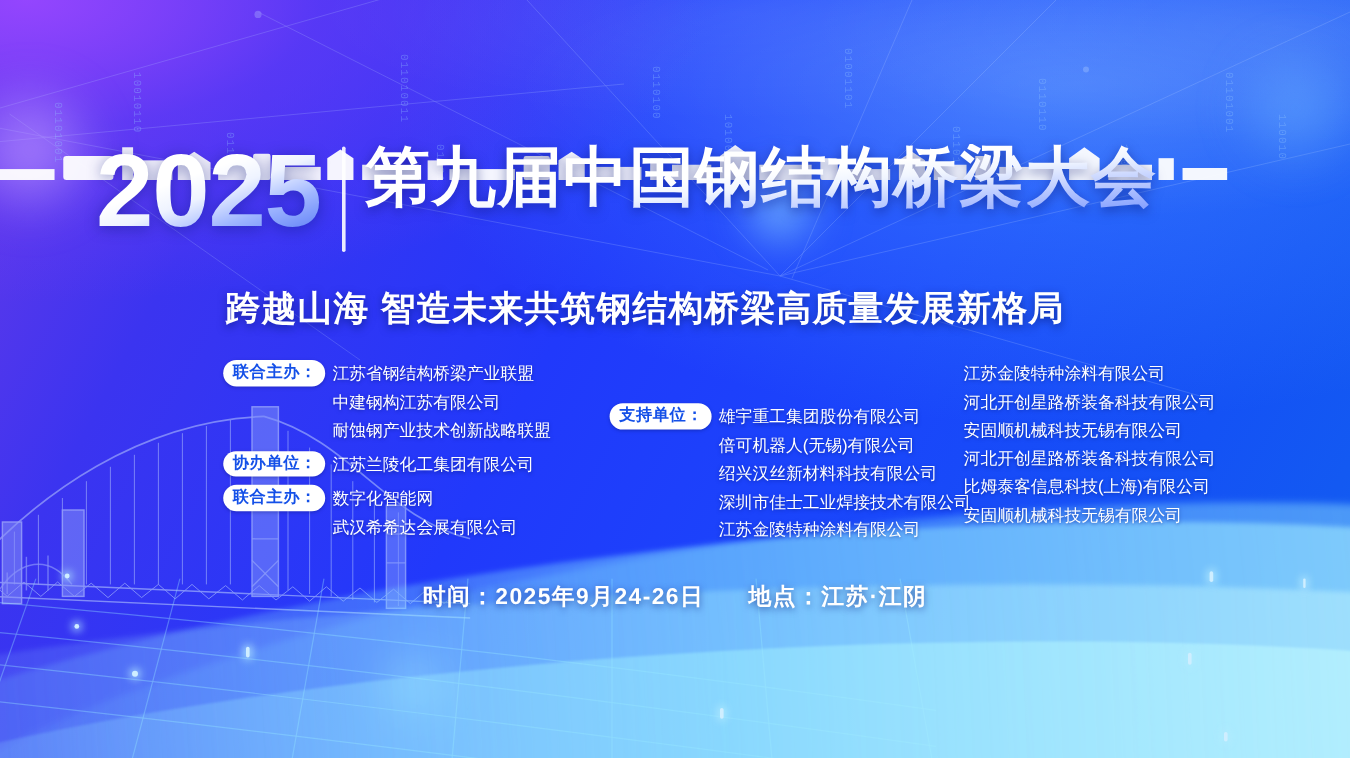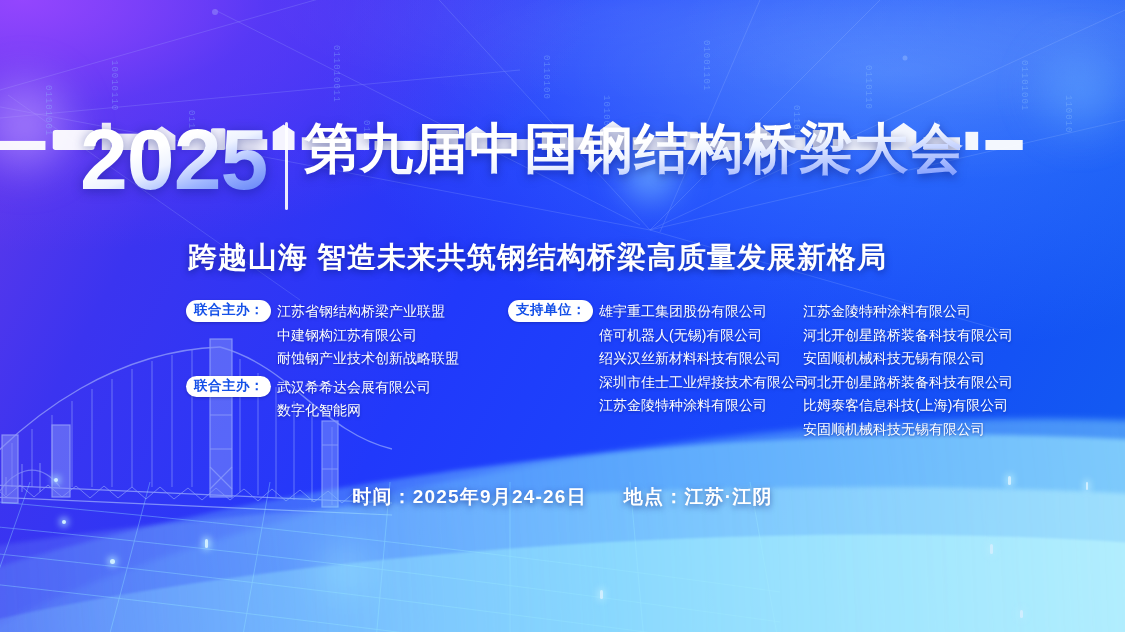--- a/index.html
+++ b/index.html
@@ -82,21 +82,21 @@
   }
 
   .slogan{
     position:absolute;left:188px;top:238px;font-size:29px;font-weight:bold;color:#ffffff;
     letter-spacing:1px;text-shadow:0 2px 7px rgba(8,25,120,.65);
   }
 
   .orgs{position:absolute;left:186px;top:300px;width:890px;}
   .col{position:absolute;top:0;}
   .col1{left:0;width:320px;}
-  .col2{left:322px;width:300px;}
+  .col2{left:322px;width:300px;margin-top:36px;}
   .col3{left:617px;width:280px;}
 
   .orgblock{display:flex;align-items:flex-start;margin-bottom:5px;}
   .badge{
     flex:0 0 auto;background:#ffffff;color:#1450e8;border-radius:11px;
     font-size:13.5px;font-weight:bold;padding:2px 7px 3px 8px;line-height:1.25;
     letter-spacing:.5px;white-space:nowrap;margin-right:6px;
     box-shadow:0 1px 3px rgba(5,20,100,.35);
   }
   .badge-ph{flex:0 0 auto;width:0;}
@@ -301,24 +301,30 @@
       <div class="col col1">
         <div class="orgblock">
           <div class="badge">联合主办：</div>
           <div class="names">
             <div class="orgname">江苏省钢结构桥梁产业联盟</div>
             <div class="orgname">中建钢构江苏有限公司</div>
             <div class="orgname">耐蚀钢产业技术创新战略联盟</div>
           </div>
         </div>
         <div class="orgblock">
+          <div class="badge">协办单位：</div>
+          <div class="names">
+            <div class="orgname">江苏兰陵化工集团有限公司</div>
+          </div>
+        </div>
+        <div class="orgblock">
           <div class="badge">联合主办：</div>
           <div class="names">
+            <div class="orgname">数字化智能网</div>
             <div class="orgname">武汉希希达会展有限公司</div>
-            <div class="orgname">数字化智能网</div>
           </div>
         </div>
       </div>
 
       <div class="col col2">
         <div class="orgblock">
           <div class="badge">支持单位：</div>
           <div class="names">
             <div class="orgname">雄宇重工集团股份有限公司</div>
             <div class="orgname">倍可机器人(无锡)有限公司</div>

